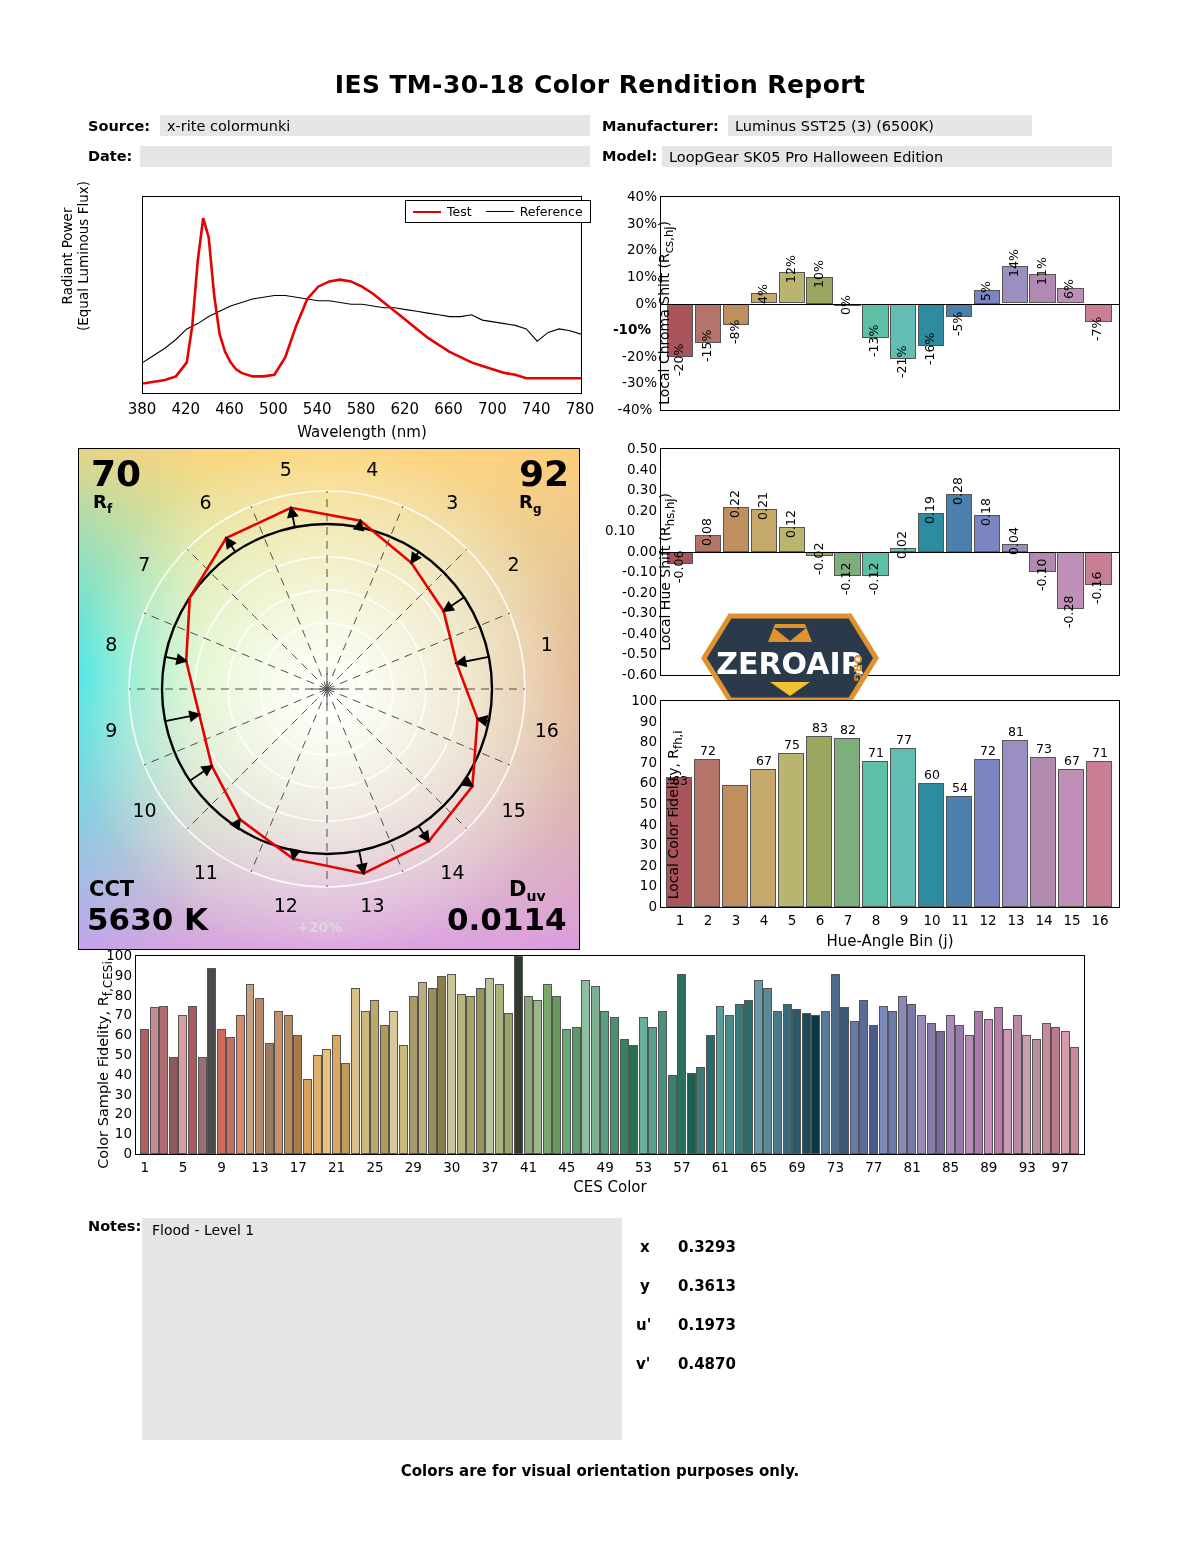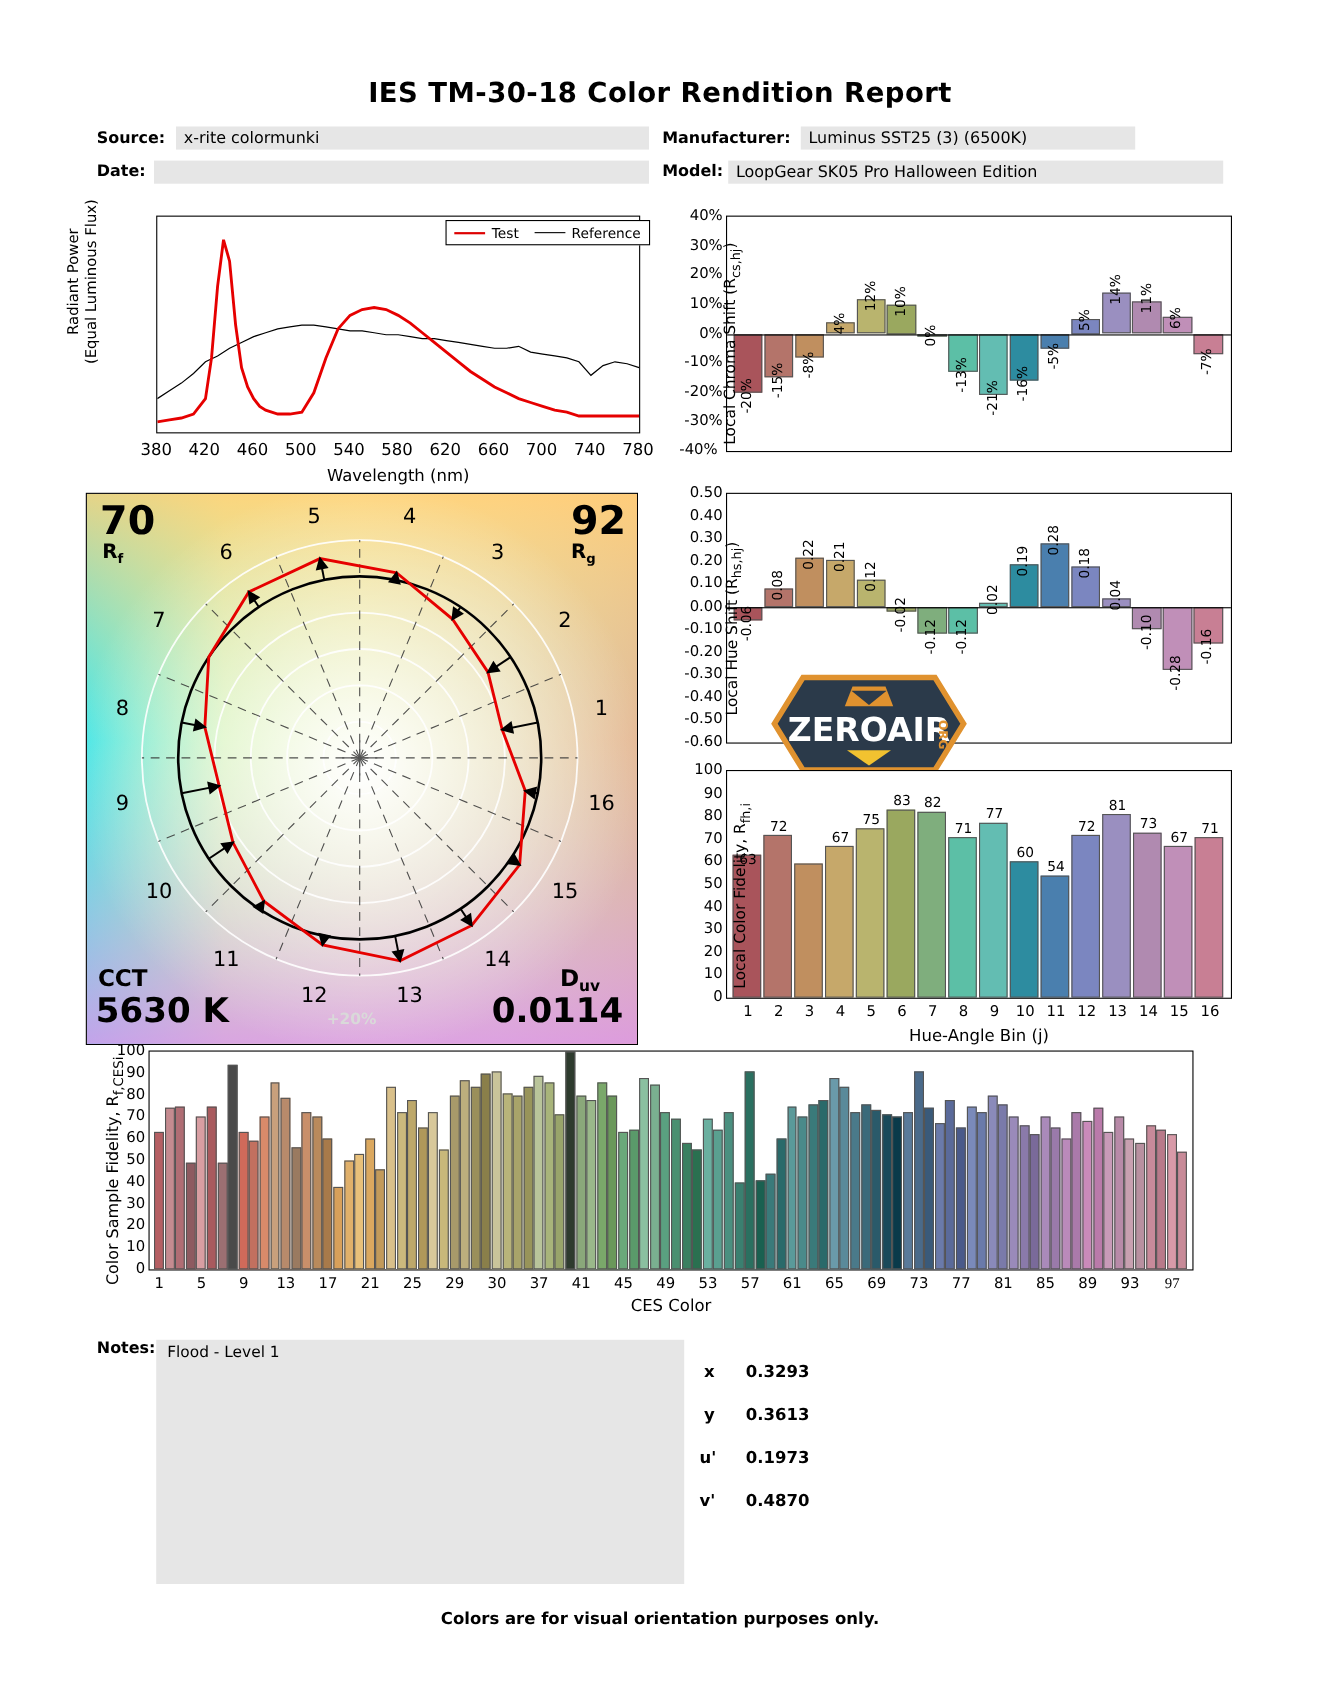--- a/index.html
+++ b/index.html
@@ -133,21 +133,21 @@
         <div class="bar" style="left:1085.125px;top:303.5px;width:26.375px;height:18.6375px;background:#c87f94;"></div>
         <div class="vlabel" style="left: 1104.31px; top: 326.137px;">-7%</div>
       </div>
     <div id="chroma-ticks" style="position:absolute;left:0;top:0;">
         <div class="tick" style="left:613px;top:188px;width:44px;text-align:right;">40%</div>
         <div class="tick" style="left:613px;top:214.625px;width:44px;text-align:right;">30%</div>
         <div class="tick" style="left:613px;top:241.25px;width:44px;text-align:right;">20%</div>
         <div class="tick" style="left:613px;top:267.875px;width:44px;text-align:right;">10%</div>
         <div class="tick" style="left:613px;top:294.5px;width:44px;text-align:right;">0%</div>
         <div style="position:absolute;left:661px;top:303.5px;width:458px;height:0;border-top:1px solid #000;"></div>
-        <div class="tick" style="left:613px;top:321.125px;width:44px;text-align:right;">-10%</div>
+        <div class="tick" style="left:613px;top:321.125px;width:44px;text-align:left;font-weight:bold;">-10%</div>
         <div class="tick" style="left:613px;top:347.75px;width:44px;text-align:right;">-20%</div>
         <div class="tick" style="left:613px;top:374.375px;width:44px;text-align:right;">-30%</div>
         <div class="tick" style="left:613px;top:401px;width:44px;text-align:center;">-40%</div>
       </div>
     <div class="ylab-rot" style="left:556px;top:303px;width:220px;">
       <span style="font-size:14px;">Local Chroma Shift (R<sub>cs,hj</sub>)</span>
     </div>
   </div>
 
   <div style="position:absolute;left:0;top:0;">
@@ -184,21 +184,21 @@
         <div class="bar" style="left:1057.25px;top:551.7272727272727px;width:26.375px;height:57.5272727272727px;background:#c08fb8;"></div>
         <div class="vlabel" style="left:1076.4375px;top:613.2545454545455px;">-0.28</div>
         <div class="bar" style="left:1085.125px;top:551.7272727272727px;width:26.375px;height:32.872727272727275px;background:#c87f94;"></div>
         <div class="vlabel" style="left:1104.3125px;top:588.6px;">-0.16</div>
       </div>
     <div id="hue-ticks" style="position:absolute;left:0;top:0;">
         <div class="tick" style="left:605px;top:440px;width:52px;text-align:right;">0.50</div>
         <div class="tick" style="left:605px;top:460.54545454545456px;width:52px;text-align:right;">0.40</div>
         <div class="tick" style="left:605px;top:481.0909090909091px;width:52px;text-align:right;">0.30</div>
         <div class="tick" style="left:605px;top:501.6363636363636px;width:52px;text-align:right;">0.20</div>
-        <div class="tick" style="left:605px;top:522.1818181818182px;width:52px;text-align:right;">0.10</div>
+        <div class="tick" style="left:605px;top:522.1818181818182px;width:52px;">0.10</div>
         <div class="tick" style="left:605px;top:542.7272727272727px;width:52px;text-align:right;">0.00</div>
         <div style="position:absolute;left:661px;top:551.7272727272727px;width:458px;height:0;border-top:1px solid #000;"></div>
         <div class="tick" style="left:605px;top:563.2727272727273px;width:52px;text-align:right;">-0.10</div>
         <div class="tick" style="left:605px;top:583.8181818181818px;width:52px;text-align:right;">-0.20</div>
         <div class="tick" style="left:605px;top:604.3636363636364px;width:52px;text-align:right;">-0.30</div>
         <div class="tick" style="left:605px;top:624.9090909090909px;width:52px;text-align:right;">-0.40</div>
         <div class="tick" style="left:605px;top:645.4545454545455px;width:52px;text-align:right;">-0.50</div>
         <div class="tick" style="left:605px;top:666px;width:52px;text-align:right;">-0.60</div>
       </div>
     <div class="ylab-rot" style="left:552px;top:562px;width:230px;">
@@ -547,21 +547,21 @@
         <div class="tick" style="left:667.9387755102041px;top:1159px;width:28px;text-align:center;">57</div>
         <div class="tick" style="left:706.3061224489796px;top:1159px;width:28px;text-align:center;">61</div>
         <div class="tick" style="left:744.6734693877552px;top:1159px;width:28px;text-align:center;">65</div>
         <div class="tick" style="left:783.0408163265307px;top:1159px;width:28px;text-align:center;">69</div>
         <div class="tick" style="left:821.4081632653063px;top:1159px;width:28px;text-align:center;">73</div>
         <div class="tick" style="left:859.7755102040817px;top:1159px;width:28px;text-align:center;">77</div>
         <div class="tick" style="left:898.1428571428572px;top:1159px;width:28px;text-align:center;">81</div>
         <div class="tick" style="left:936.5102040816328px;top:1159px;width:28px;text-align:center;">85</div>
         <div class="tick" style="left:974.8775510204082px;top:1159px;width:28px;text-align:center;">89</div>
         <div class="tick" style="left:1013.2448979591836px;top:1159px;width:28px;text-align:center;">93</div>
-        <div class="tick" style="left:1051.6122448979593px;top:1159px;width:28px;text-align:center;font-family:Liberation Serif, serif;">97</div>
+        <div class="tick" style="left:1051.6122448979593px;top:1159px;width:28px;">97</div>
       </div>
     <div class="ylab-rot" style="left:-20px;top:1055px;width:250px;">
       <span style="font-size:14.5px;">Color Sample Fidelity, R<sub>f,CESi</sub></span>
     </div>
     <div style="position:absolute;left:135px;top:1178px;width:950px;text-align:center;font-size:15px;">CES Color</div>
   </div>
 
   <div id="noteslabel">Notes:</div>
   <div id="notesbox"></div>
   <div id="notestext">Flood - Level 1</div>

